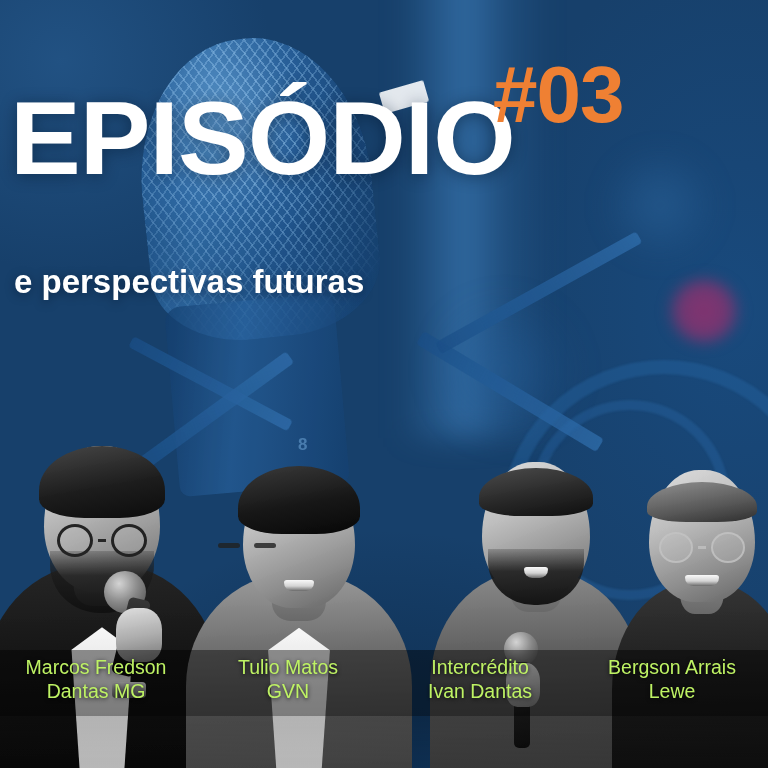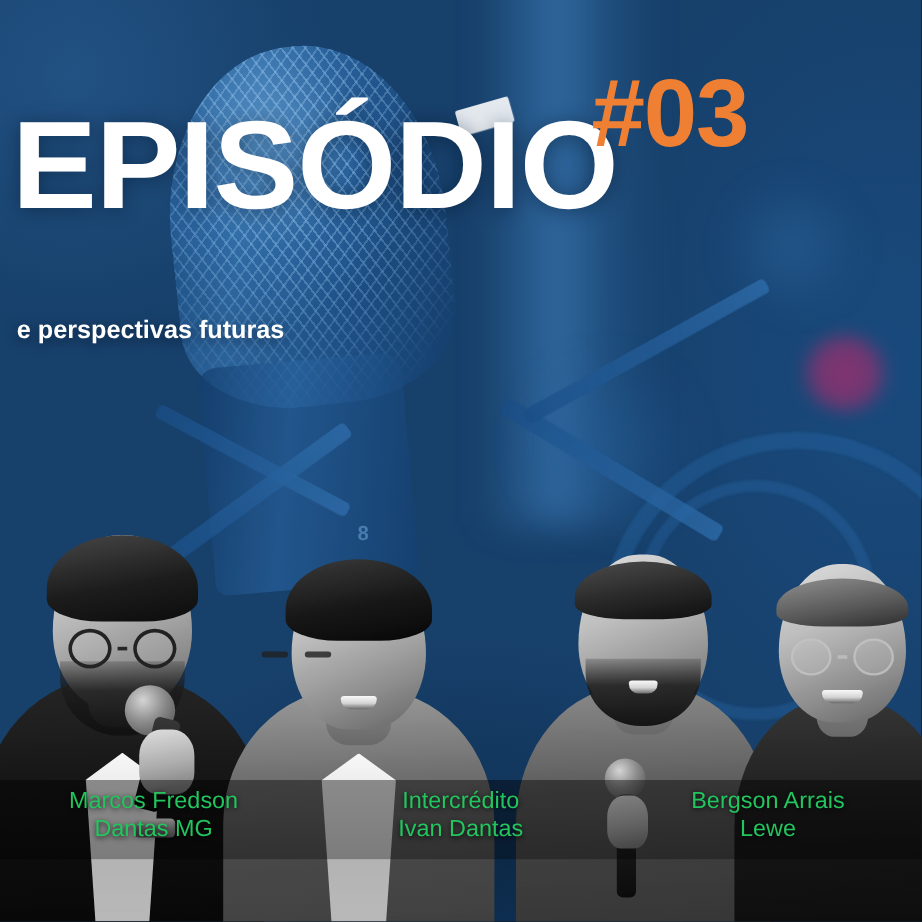--- a/index.html
+++ b/index.html
@@ -216,21 +216,21 @@
     font-weight: 700;
     color: #f08232;
     white-space: nowrap;
     text-shadow: 0 2px 10px rgba(3,20,40,.5);
   }
   .sub1 .sep { color: #ffffff; }
   .sub2 {
     position: absolute;
     left: 14px;
     top: 265px;
-    font-size: 21px;
+    font-size: 33px;
     line-height: 1;
     font-weight: 700;
     color: #ffffff;
     white-space: nowrap;
     text-shadow: 0 2px 10px rgba(3,20,40,.5);
   }
 
   
   .people {
     position: absolute;
@@ -375,21 +375,21 @@
   .names {
     position: absolute;
     left: 0;
     top: 655px;
     width: 768px;
     display: flex;
   }
   .name-cell {
     flex: 1 1 0;
     text-align: center;
-    color: #22c55e;
+    color: #bef264;
     font-size: 19.5px;
     line-height: 1.24;
     font-weight: 400;
     text-shadow: 0 1px 4px rgba(0,0,0,.8);
   }
   .name-cell .n-line { display: block; }
 </style>
 </head>
 <body>
 
@@ -481,20 +481,24 @@
 
   <div class="name-band"></div>
   <div class="name-band-fade"></div>
 
   <div class="names">
     <div class="name-cell">
       <span class="n-line">Marcos Fredson</span>
       <span class="n-line">Dantas MG</span>
     </div>
     <div class="name-cell">
+      <span class="n-line">Tulio Matos</span>
+      <span class="n-line">GVN</span>
+    </div>
+    <div class="name-cell">
       <span class="n-line">Intercrédito</span>
       <span class="n-line">Ivan Dantas</span>
     </div>
     <div class="name-cell">
       <span class="n-line">Bergson Arrais</span>
       <span class="n-line">Lewe</span>
     </div>
   </div>
 
 </div>

